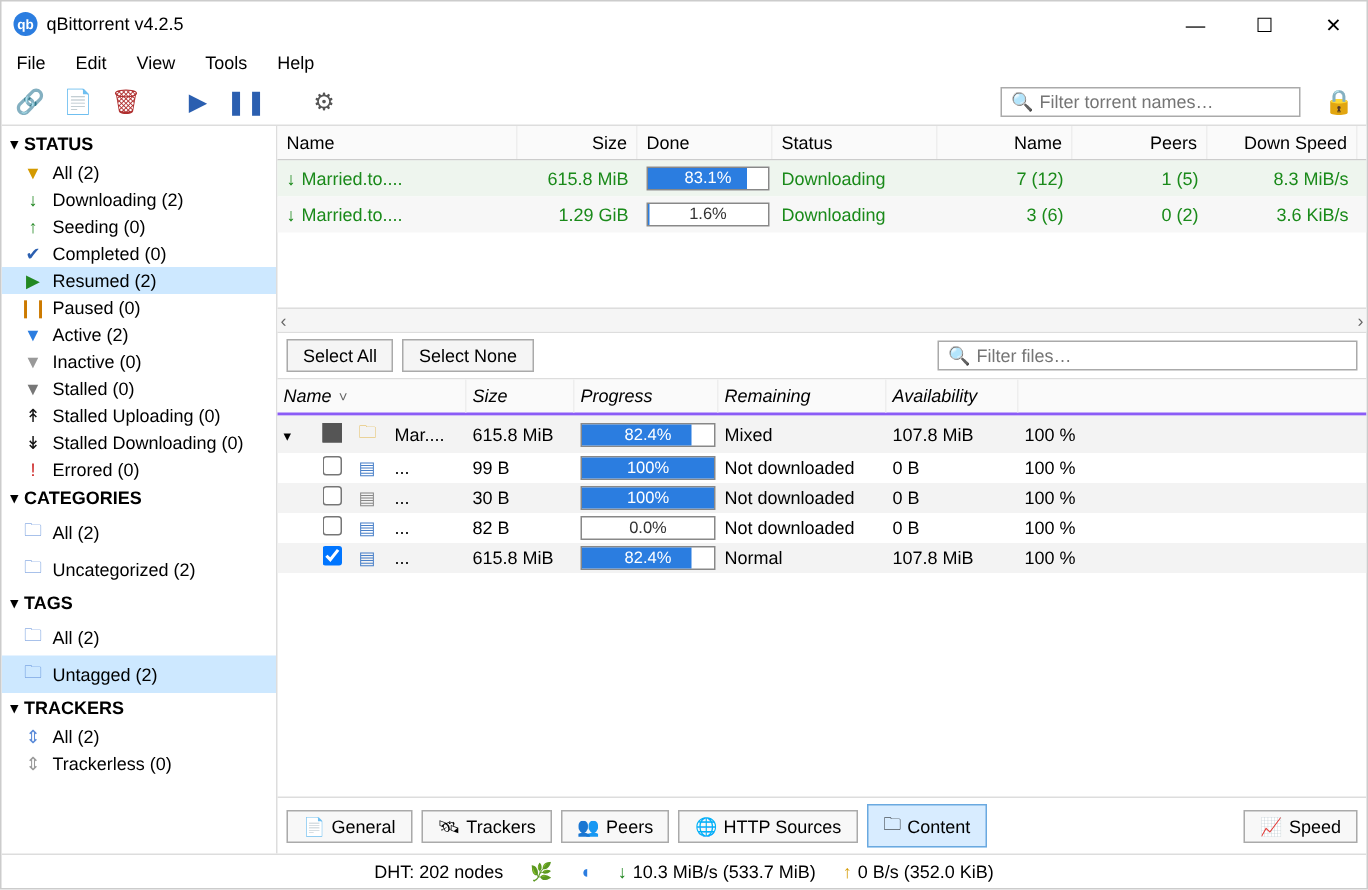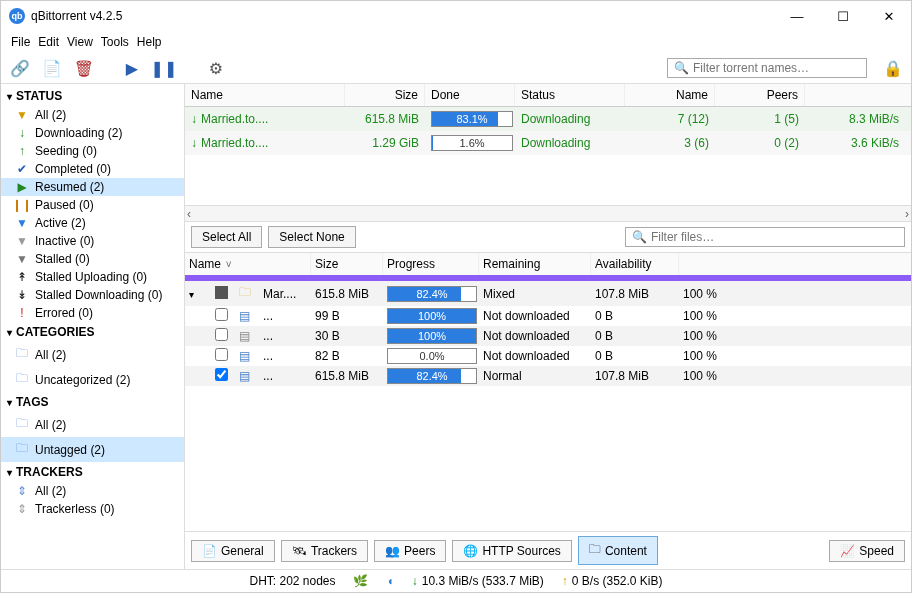--- a/index.html
+++ b/index.html
@@ -2,21 +2,21 @@
 <html><head>
 <meta charset="utf-8">
 <style>
 * { box-sizing: border-box; margin: 0; padding: 0; font-family: "Segoe UI", Tahoma, sans-serif; font-size: 12px; }
 body { width: 912px; height: 593px; background: #fff; display: flex; flex-direction: column; border: 1px solid #ccc; overflow: hidden; }
 .titlebar { display: flex; align-items: center; height: 30px; padding: 0 8px; }
 .titlebar .logo { width: 16px; height: 16px; background: #2b7de0; border-radius: 50%; display: flex; align-items: center; justify-content: center; color: #fff; font-size: 9px; font-weight: bold; margin-right: 6px; }
 .titlebar .title { flex: 1; font-size: 12px; }
 .winbtns { display: flex; gap: 18px; }
 .winbtn { width: 28px; height: 22px; display: flex; align-items: center; justify-content: center; font-size: 13px; cursor: pointer; }
-.menubar { display: flex; gap: 8px; padding: 4px 10px; }
+.menubar { display: flex; gap: 20px; padding: 4px 10px; }
 .menubar span { cursor: pointer; }
 .toolbar { display: flex; align-items: center; padding: 4px 8px; border-bottom: 1px solid #ddd; gap: 10px; }
 .toolbar .tbtn { width: 22px; height: 22px; display: flex; align-items: center; justify-content: center; cursor: pointer; font-size: 16px; }
 .toolbar .spacer { flex: 1; }
 .filterbox { display: flex; align-items: center; border: 1px solid #aaa; padding: 2px 6px; width: 200px; }
 .filterbox input { border: none; outline: none; width: 100%; font-size: 12px; }
 .filterbox .mag { margin-right: 4px; color: #666; }
 .lockicon { color: #d49a00; font-size: 16px; margin-left: 6px; }
 .main { flex: 1; display: flex; min-height: 0; }
 .sidebar { width: 184px; border-right: 1px solid #ddd; overflow-y: auto; padding-top: 2px; }
@@ -40,21 +40,21 @@
 .prog { height: 16px; border: 1px solid #888; position: relative; background: #fff; width: 82px; }
 .prog.dark .bar { background: #2b7de0; }
 .prog .bar { position: absolute; left: 0; top: 0; bottom: 0; background: #3a8ee8; }
 .prog .txt { position: absolute; inset: 0; display: flex; align-items: center; justify-content: center; font-size: 11px; color: #fff; }
 .prog.lowtxt .txt { color: #333; }
 .scrollbar-h { height: 16px; border-top: 1px solid #ddd; background: #f5f5f5; display: flex; align-items: center; justify-content: space-between; padding: 0 2px; color: #666; font-size: 10px; }
 .sub-toolbar { display: flex; align-items: center; padding: 4px 6px; gap: 6px; border-bottom: 1px solid #ddd; }
 .sub-toolbar button { padding: 3px 10px; border: 1px solid #aaa; background: #f5f5f5; cursor: pointer; font-size: 12px; }
 .sub-toolbar .spacer { flex: 1; }
 .file-head, .file-row { display: grid; grid-template-columns: 26px 24px 24px 52px 72px 96px 112px 88px 100px; align-items: center; font-size: 12px; }
-.file-head { border-bottom: 6px solid #8b5cf6; background: #fafafa; }
+.file-head { border-bottom: 2px solid #8b5cf6; background: #fafafa; font-style: italic; }
 .file-head > div { padding: 4px 4px; border-right: 1px solid #eee; }
 .file-row { padding: 1px 0; }
 .file-row.even { background: #f3f3f3; }
 .file-row > div { padding: 1px 4px; white-space: nowrap; overflow: hidden; text-overflow: ellipsis; }
 .cb { width: 13px; height: 13px; }
 .bottom-tabs { display: flex; gap: 6px; padding: 4px 6px; border-top: 1px solid #ddd; align-items: center; }
 .bottom-tabs button { padding: 3px 10px; border: 1px solid #aaa; background: #f8f8f8; cursor: pointer; display: flex; align-items: center; gap: 4px; font-size: 12px; }
 .bottom-tabs button.active { background: #d8ecff; border-color: #6aa9e0; }
 .bottom-tabs .spacer { flex: 1; }
 .statusbar { display: flex; align-items: center; justify-content: center; gap: 18px; padding: 4px 8px; border-top: 1px solid #ddd; font-size: 12px; }
@@ -189,20 +189,21 @@
 
   <div class="content">
     <div class="torrent-table">
       <div class="tt-head">
         <div>Name</div>
         <div class="right">Size</div>
         <div>Done</div>
         <div>Status</div>
         <div class="right">Name</div>
         <div class="right">Peers</div>
+        <div class="right">Down Speed</div>
       </div>
       <div id="torrent-rows">
           <div class="tt-row sel">
             <div class="name-cell">
               <span>↓</span>
               <span>Married.to....</span>
             </div>
             <div class="right green">615.8 MiB</div>
             <div>
               <div class="prog dark ">

